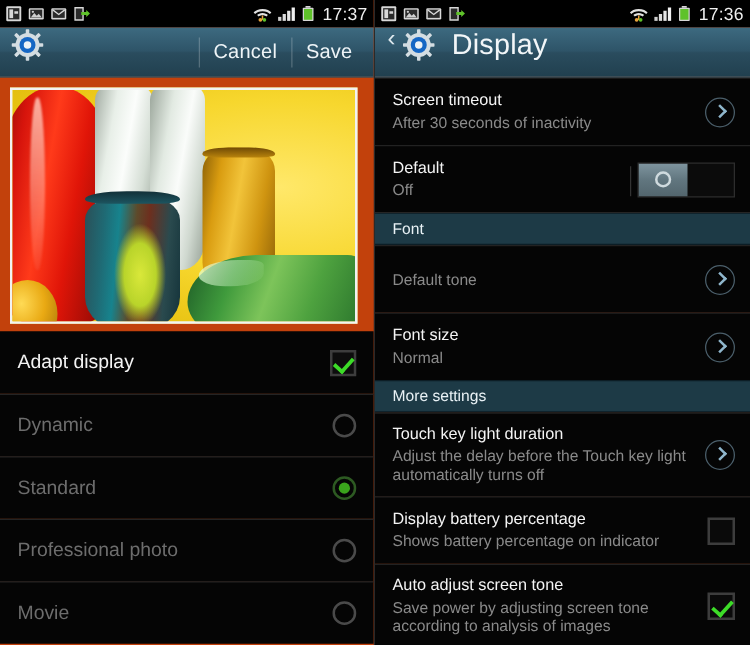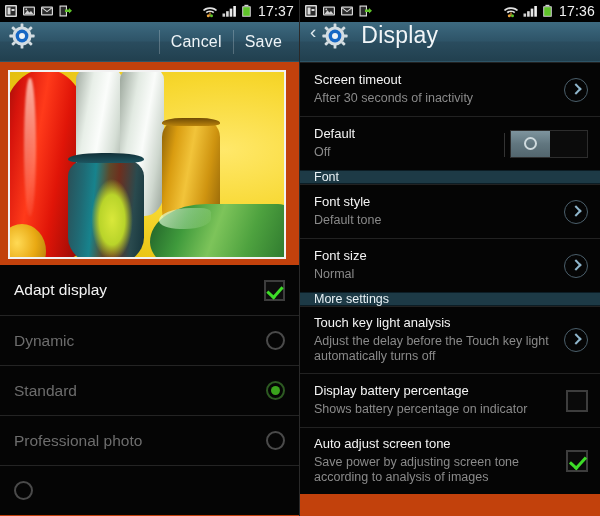--- a/index.html
+++ b/index.html
@@ -225,21 +225,21 @@
     position: absolute;
     left: 3px; top: 3px;
     width: 9px; height: 9px;
     border-radius: 50%;
     background: #3aa31c;
   }
 
   
   .rlist { }
   .sect {
-    height: 14px;
+    height: 26px;
     background: #1d3a46;
     border-top: 1px solid #0c1d25;
     border-bottom: 1px solid #0c1d25;
     display: flex;
     align-items: center;
     padding-left: 14px;
     box-sizing: border-box;
   }
   .sect-label {
     font-size: 12.5px;
@@ -443,20 +443,21 @@
         <span class="lrow-label">Standard</span>
         <span class="radio sel"></span>
       </div>
 
       <div class="lrow dim">
         <span class="lrow-label">Professional photo</span>
         <span class="radio"></span>
       </div>
 
       <div class="lrow dim">
+        <span class="lrow-label">Movie</span>
         <span class="radio"></span>
       </div>
 
     </div>
   </div>
 
   <div class="screen right">
 
     <div class="statusbar">
       <div class="sb-left">
@@ -551,41 +552,40 @@
           </span>
         </span>
       </div>
 
       <div class="sect">
         <span class="sect-label">Font</span>
       </div>
 
       <div class="rrow">
         <div class="rrow-text">
-          <div class="rtitle">Font style</div>
           <div class="rsub">Default tone</div>
         </div>
         <span class="chev"></span>
       </div>
 
       <div class="rrow">
         <div class="rrow-text">
           <div class="rtitle">Font size</div>
           <div class="rsub">Normal</div>
         </div>
         <span class="chev"></span>
       </div>
 
       <div class="sect">
         <span class="sect-label">More settings</span>
       </div>
 
       <div class="rrow">
         <div class="rrow-text">
-          <div class="rtitle">Touch key light analysis</div>
+          <div class="rtitle">Touch key light duration</div>
           <div class="rsub">Adjust the delay before the Touch key light automatically turns off</div>
         </div>
         <span class="chev"></span>
       </div>
 
       <div class="rrow">
         <div class="rrow-text">
           <div class="rtitle">Display battery percentage</div>
           <div class="rsub">Shows battery percentage on indicator</div>
         </div>

